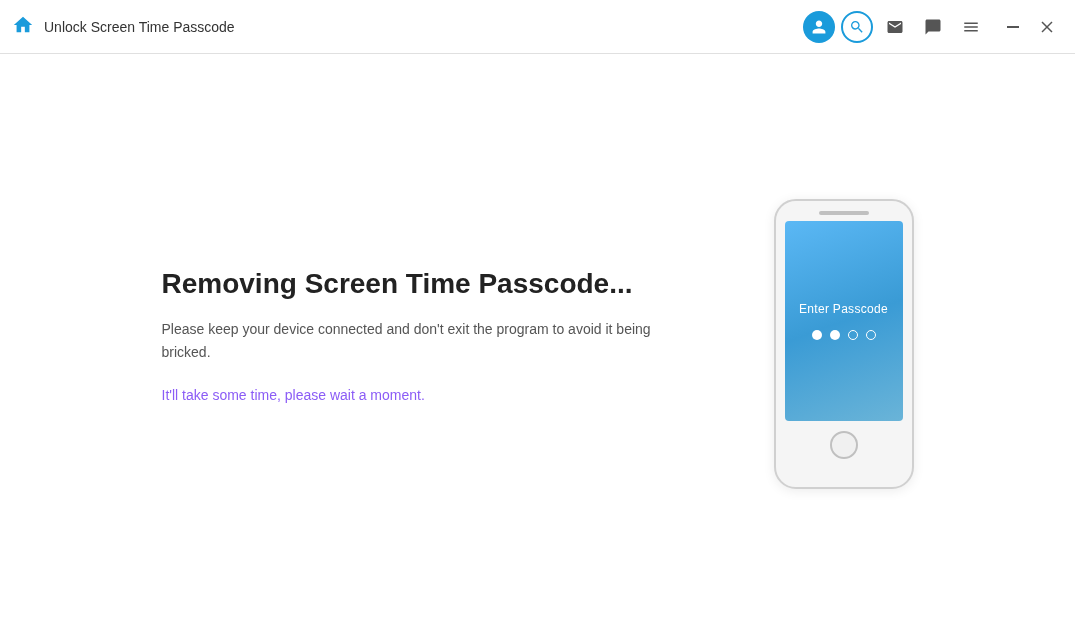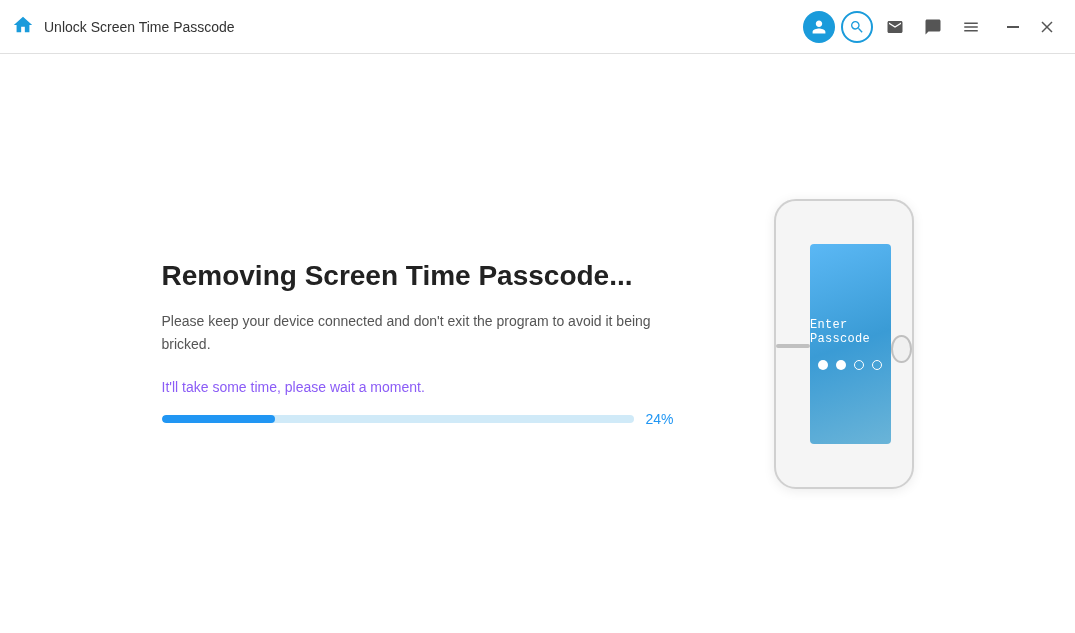--- a/index.html
+++ b/index.html
@@ -132,25 +132,25 @@
       align-items: center;
       justify-content: center;
     }
     .phone-outer {
       width: 140px;
       height: 290px;
       background: #f5f5f5;
       border-radius: 22px;
       border: 2px solid #d0d0d0;
       display: flex;
+      flex-direction: column;
       align-items: center;
       padding: 0;
       position: relative;
       box-shadow: 0 2px 12px rgba(0,0,0,0.08);
-      font-family: Liberation Mono, monospace;
     }
     .phone-top-bar {
       width: 50px;
       height: 4px;
       background: #c0c0c0;
       border-radius: 2px;
       margin-top: 10px;
       margin-bottom: 6px;
     }
     .phone-screen {
@@ -244,26 +244,20 @@
     </div>
   </div>
 </div>
 
 <div class="main-content">
 
   <div class="left-panel">
     <div class="removing-title">Removing Screen Time Passcode...</div>
     <div class="removing-desc">Please keep your device connected and don't exit the program to avoid it being bricked.</div>
     <div class="wait-text">It'll take some time, please wait a moment.</div>
-    <div class="progress-container">
-      <div class="progress-bar-bg">
-        <div class="progress-bar-fill" style="width: 24%"></div>
-      </div>
-      <span class="progress-percent">24%</span>
-    </div>
   </div>
 
   <div class="right-panel">
     <div class="phone-outer">
       <div class="phone-top-bar"></div>
       <div class="phone-screen">
         <span class="enter-passcode-text">Enter Passcode</span>
         <div class="passcode-dots">
           <div class="dot filled"></div>
           <div class="dot filled"></div>

